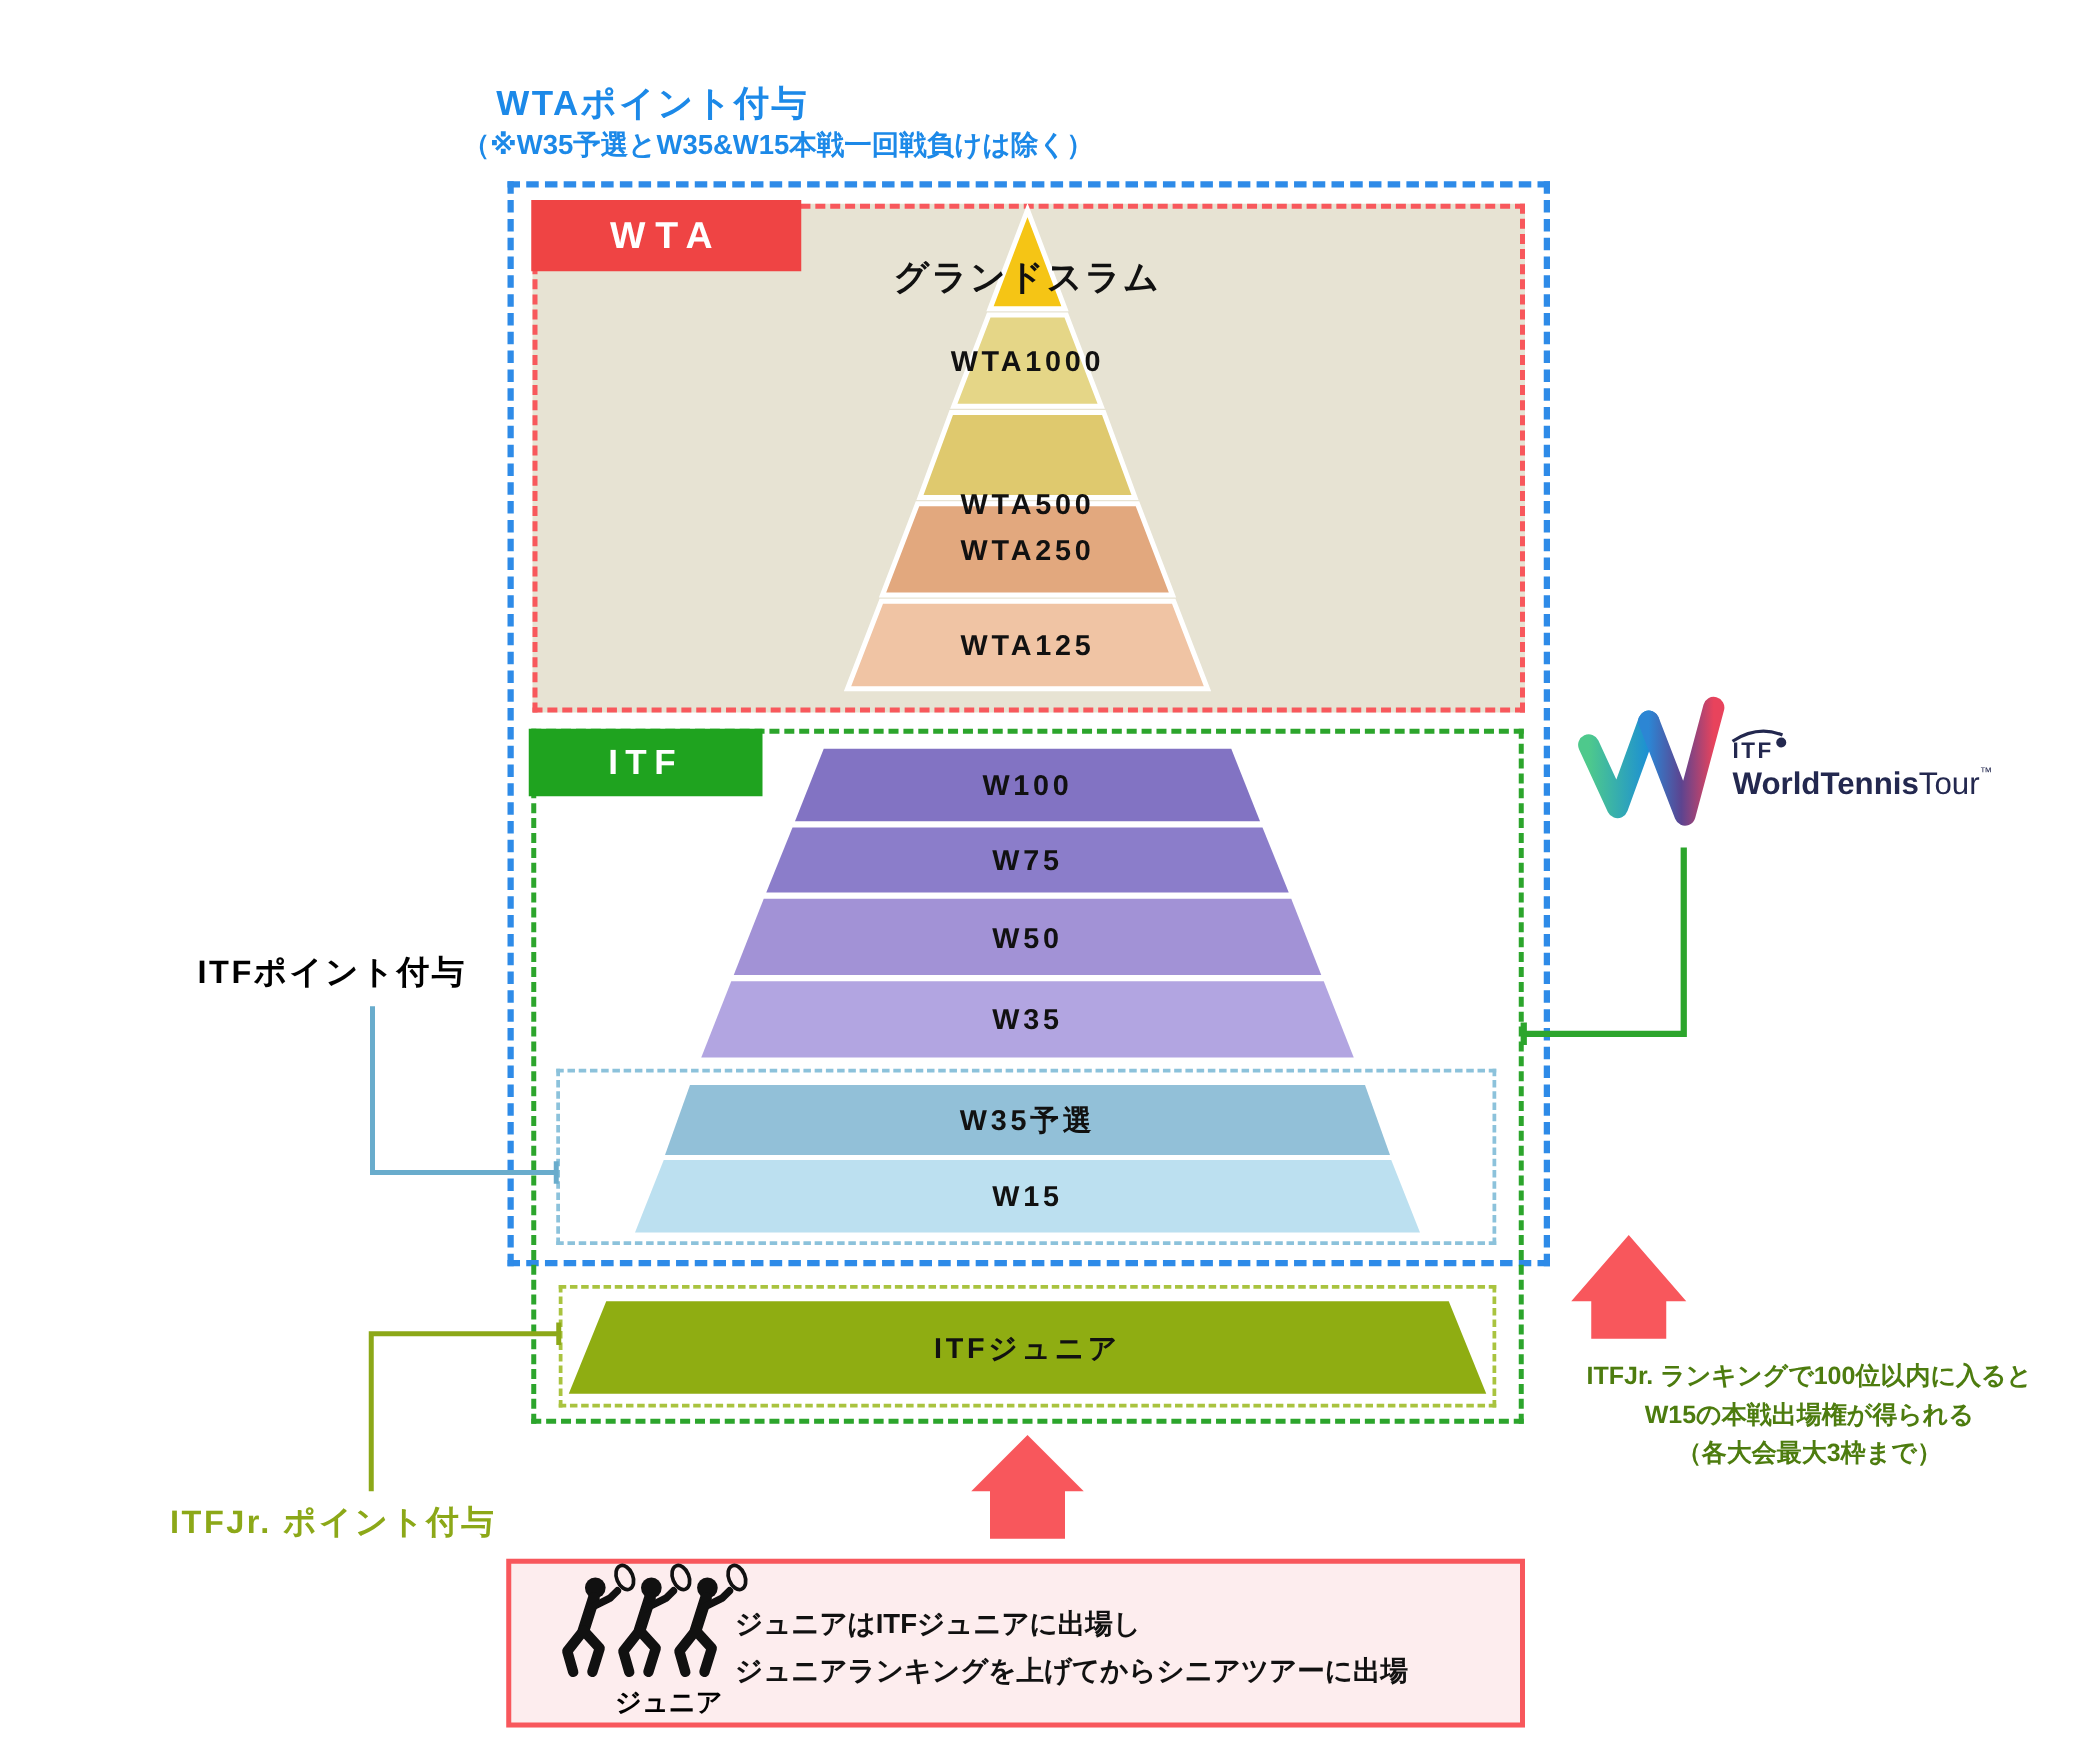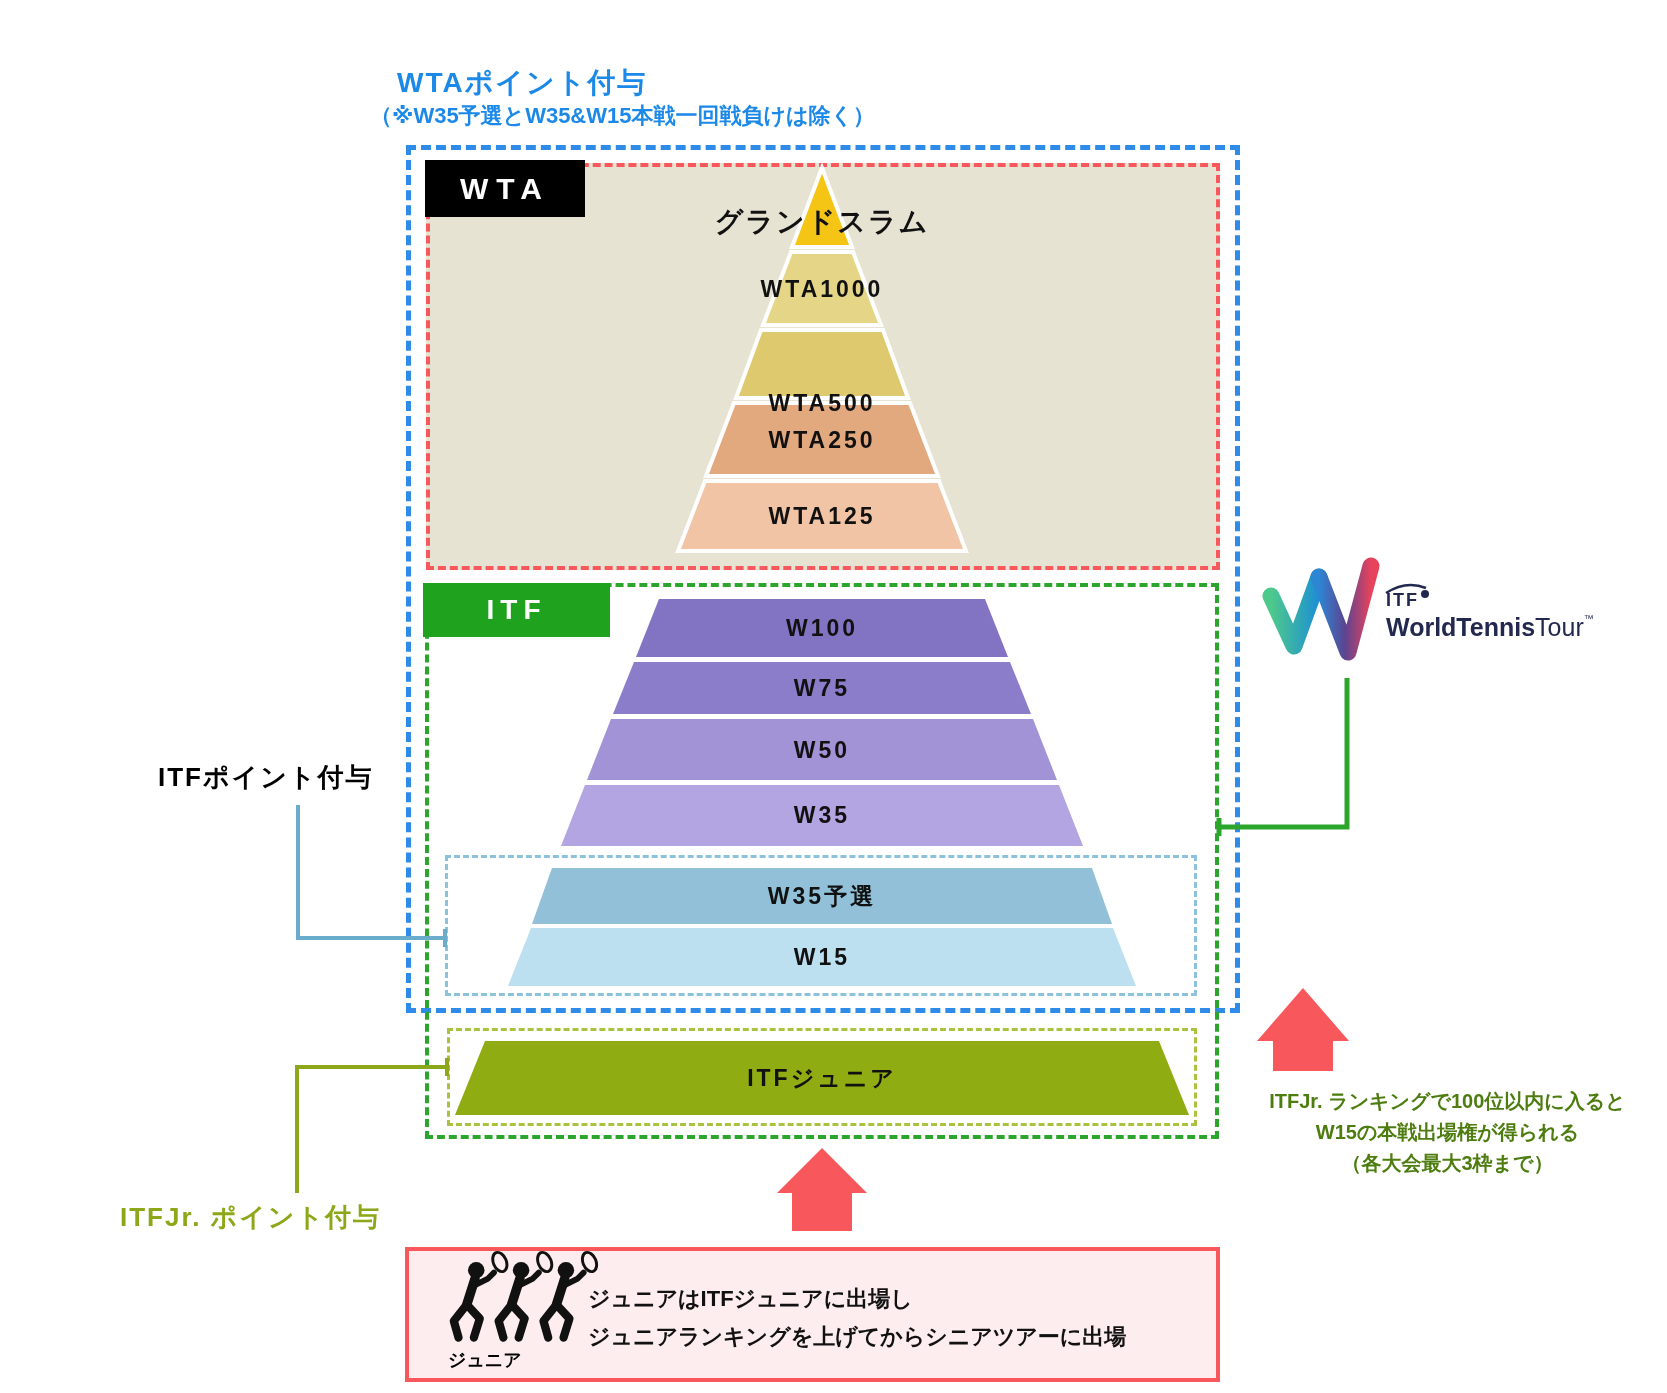--- a/index.html
+++ b/index.html
@@ -10,29 +10,29 @@
   #red-box{left:426px;top:163px;width:794px;height:407px;border:4px dashed #f8585c;background:#e7e3d3;}
   #green-box{left:425px;top:583px;width:794px;height:556px;border:4px dashed #2ca52c;}
   #lightblue-box{left:445px;top:855px;width:752px;height:141px;border:3px dashed #8cc2db;}
   #olive-box{left:447px;top:1028px;width:750px;height:98px;border:3px dashed #a9c33f;}
   #pink-box{left:405px;top:1247px;width:815px;height:135px;border:4px solid #f8575c;background:#fdedee;}
   svg.layer{position:absolute;left:0;top:0;z-index:2;pointer-events:none;}
   .lbl{position:absolute;z-index:3;color:#111;}
   .title-1{left:397px;top:64px;font-size:28px;font-weight:bold;color:#1c89e8;letter-spacing:2px;}
   .title-2{left:370px;top:101px;font-size:22px;font-weight:bold;color:#1c89e8;}
   .chip{position:absolute;z-index:3;display:flex;align-items:center;justify-content:center;color:#fff;font-weight:bold;}
-  #wta-chip{left:425px;top:160px;width:160px;height:57px;background:#000000;font-size:30px;letter-spacing:8px;}
+  #wta-chip{left:425px;top:160px;width:216px;height:57px;background:#ef4444;font-size:30px;letter-spacing:8px;}
   #itf-chip{left:423px;top:583px;width:187px;height:54px;background:#1fa31f;font-size:28px;letter-spacing:6px;}
   .band-label{position:absolute;left:572px;width:500px;height:30px;z-index:3;display:flex;align-items:center;justify-content:center;font-weight:bold;font-size:23px;letter-spacing:3px;color:#111;}
   .gs-label{top:204px;height:36px;font-size:28px;letter-spacing:2px;}
   .side-note{position:absolute;z-index:3;font-weight:bold;}
   #itf-points-note{left:158px;top:760px;font-size:26px;color:#000000;letter-spacing:2px;}
-  #itfjr-points-note{left:120px;top:1200px;font-size:26px;color:#8ca818;letter-spacing:2px;}
+  #itfjr-points-note{left:136px;top:1200px;font-size:26px;color:#8ca818;letter-spacing:2px;}
   #right-note{left:1235px;top:1086px;width:425px;text-align:center;font-size:20px;font-weight:bold;line-height:31px;z-index:3;position:absolute;color:#4d7c0f;}
-  #junior-caption{left:448px;top:1348px;width:130px;text-align:left;font-size:18px;font-weight:bold;z-index:3;position:absolute;}
+  #junior-caption{left:448px;top:1348px;width:130px;text-align:right;font-size:21px;font-weight:bold;z-index:3;position:absolute;}
   #junior-lines{left:588px;top:1280px;width:600px;font-size:22px;font-weight:bold;line-height:38px;z-index:3;position:absolute;color:#111;}
   #logo-text{position:absolute;left:1386px;top:590px;z-index:3;color:#23284f;}
   #logo-itf-row{position:relative;height:22px;}
   #logo-itf-row .arc{position:absolute;left:-2px;top:-7px;}
   #logo-itf-row .itf{font-size:18px;font-weight:bold;letter-spacing:2px;}
   #logo-itf-row .ball{display:inline-block;width:8px;height:8px;background:#23284f;border-radius:50%;margin-left:2px;vertical-align:top;}
   #logo-brand-row{margin-top:1px;font-size:25px;white-space:nowrap;}
   #logo-brand-row .bold{font-weight:bold;}
   #logo-brand-row .light{font-weight:normal;}
   #logo-brand-row .tm{font-size:10px;vertical-align:top;}

